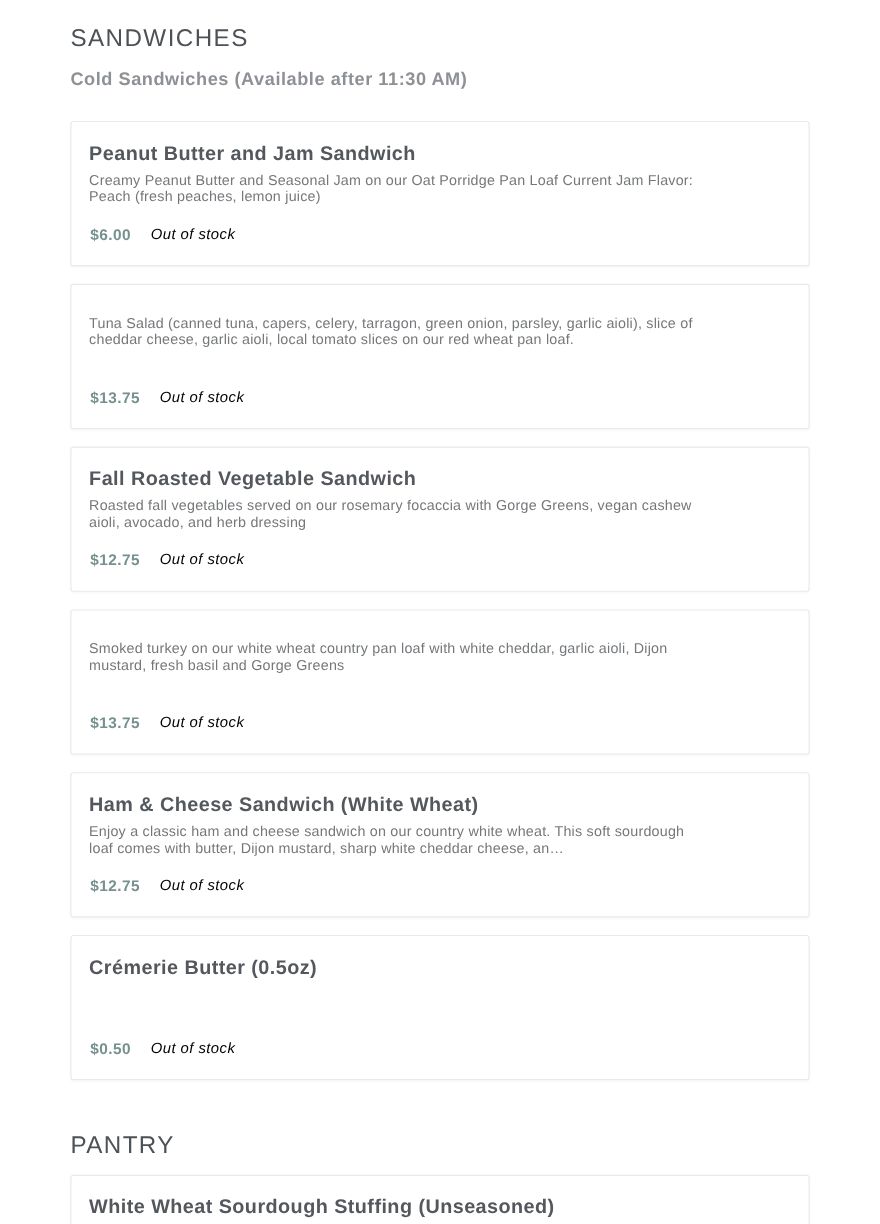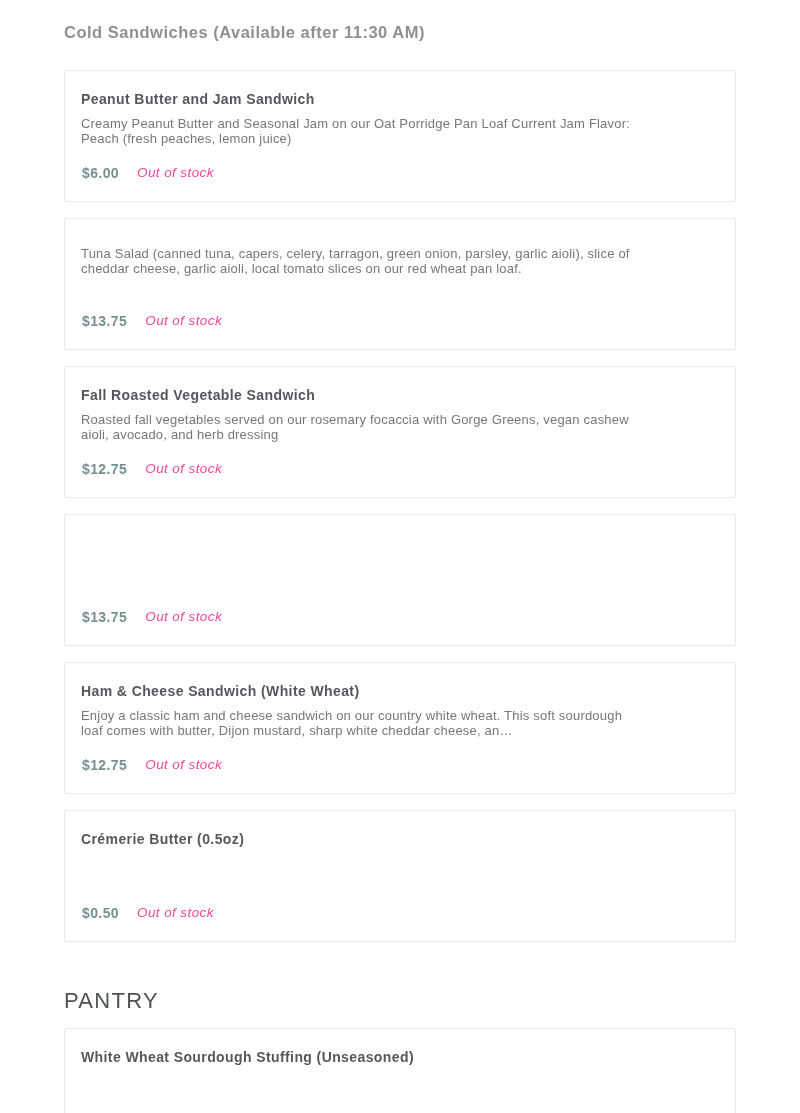--- a/index.html
+++ b/index.html
@@ -38,21 +38,21 @@
     height: 132px;
     border: 1px solid #e9e9e9;
     border-radius: 3px;
     background: #ffffff;
     box-shadow: 0 1px 2px rgba(0,0,0,0.03);
     margin-bottom: 16px;
     padding: 19px 16px;
     cursor: pointer;
   }
   .card-title {
-    font-size: 14px;
+    font-size: 18px;
     font-weight: 700;
     color: #54585d;
     letter-spacing: 0.4px;
     line-height: 18px;
   }
   .card-desc {
     margin-top: 9px;
     font-size: 13px;
     color: #75787b;
     letter-spacing: 0.2px;
@@ -72,31 +72,32 @@
     font-size: 14px;
     font-weight: 700;
     color: #75918f;
     letter-spacing: 0.4px;
     line-height: 16px;
   }
   .status {
     margin-left: 18px;
     font-size: 13.5px;
     font-style: italic;
-    color: #ec4899;
+    color: #000000;
     letter-spacing: 0.4px;
     line-height: 16px;
   }
   .status:empty, .price:empty { display: none; }
 </style>
 </head>
 <body>
 
 <div class="page" id="menu-root">
   <section class="menu-section">
+    <h1 class="section-title">SANDWICHES</h1>
     <h2 class="section-subtitle">Cold Sandwiches (Available after 11:30 AM)</h2>
     <div class="cards">
   <div class="card">
     <div class="card-title">Peanut Butter and Jam Sandwich</div>
     <div class="card-desc">Creamy Peanut Butter and Seasonal Jam on our Oat Porridge Pan Loaf Current Jam Flavor: Peach (fresh peaches, lemon juice)</div>
     <div class="card-footer">
       <span class="price">$6.00</span>
       <span class="status">Out of stock</span>
     </div>
   </div>
@@ -112,20 +113,21 @@
   <div class="card">
     <div class="card-title">Fall Roasted Vegetable Sandwich</div>
     <div class="card-desc">Roasted fall vegetables served on our rosemary focaccia with Gorge Greens, vegan cashew aioli, avocado, and herb dressing</div>
     <div class="card-footer">
       <span class="price">$12.75</span>
       <span class="status">Out of stock</span>
     </div>
   </div>
 
   <div class="card">
+    <div class="card-desc">Smoked turkey on our white wheat country pan loaf with white cheddar, garlic aioli, Dijon mustard, fresh basil and Gorge Greens</div>
     <div class="card-footer">
       <span class="price">$13.75</span>
       <span class="status">Out of stock</span>
     </div>
   </div>
 
   <div class="card">
     <div class="card-title">Ham &amp; Cheese Sandwich (White Wheat)</div>
     <div class="card-desc">Enjoy a classic ham and cheese sandwich on our country white wheat. This soft sourdough loaf comes with butter, Dijon mustard, sharp white cheddar cheese, an…</div>
     <div class="card-footer">

